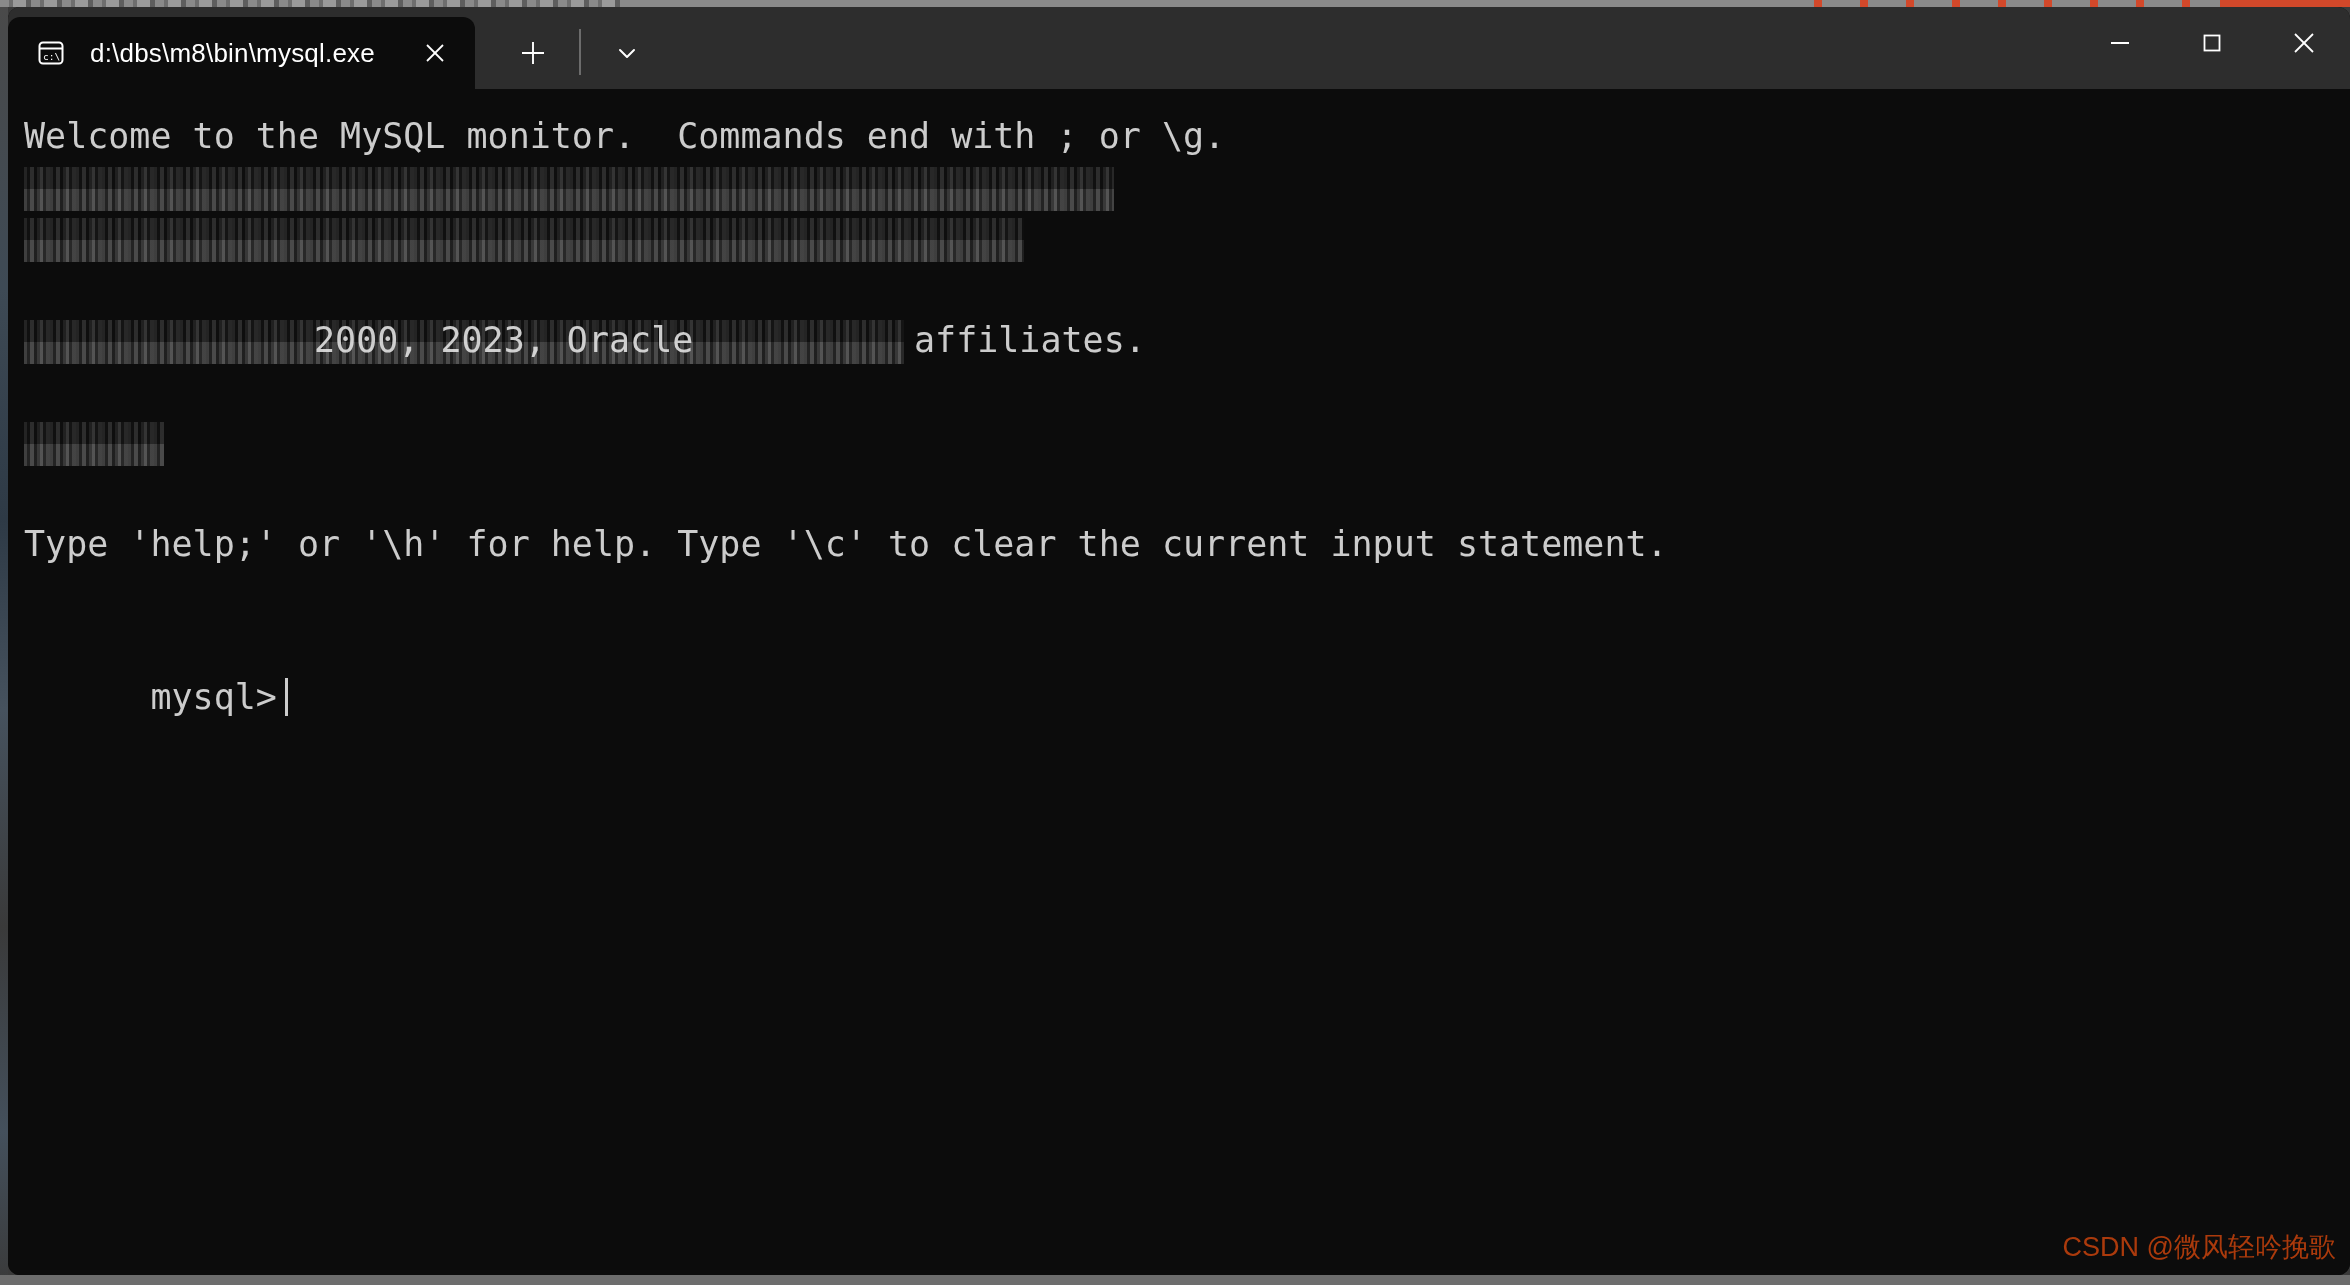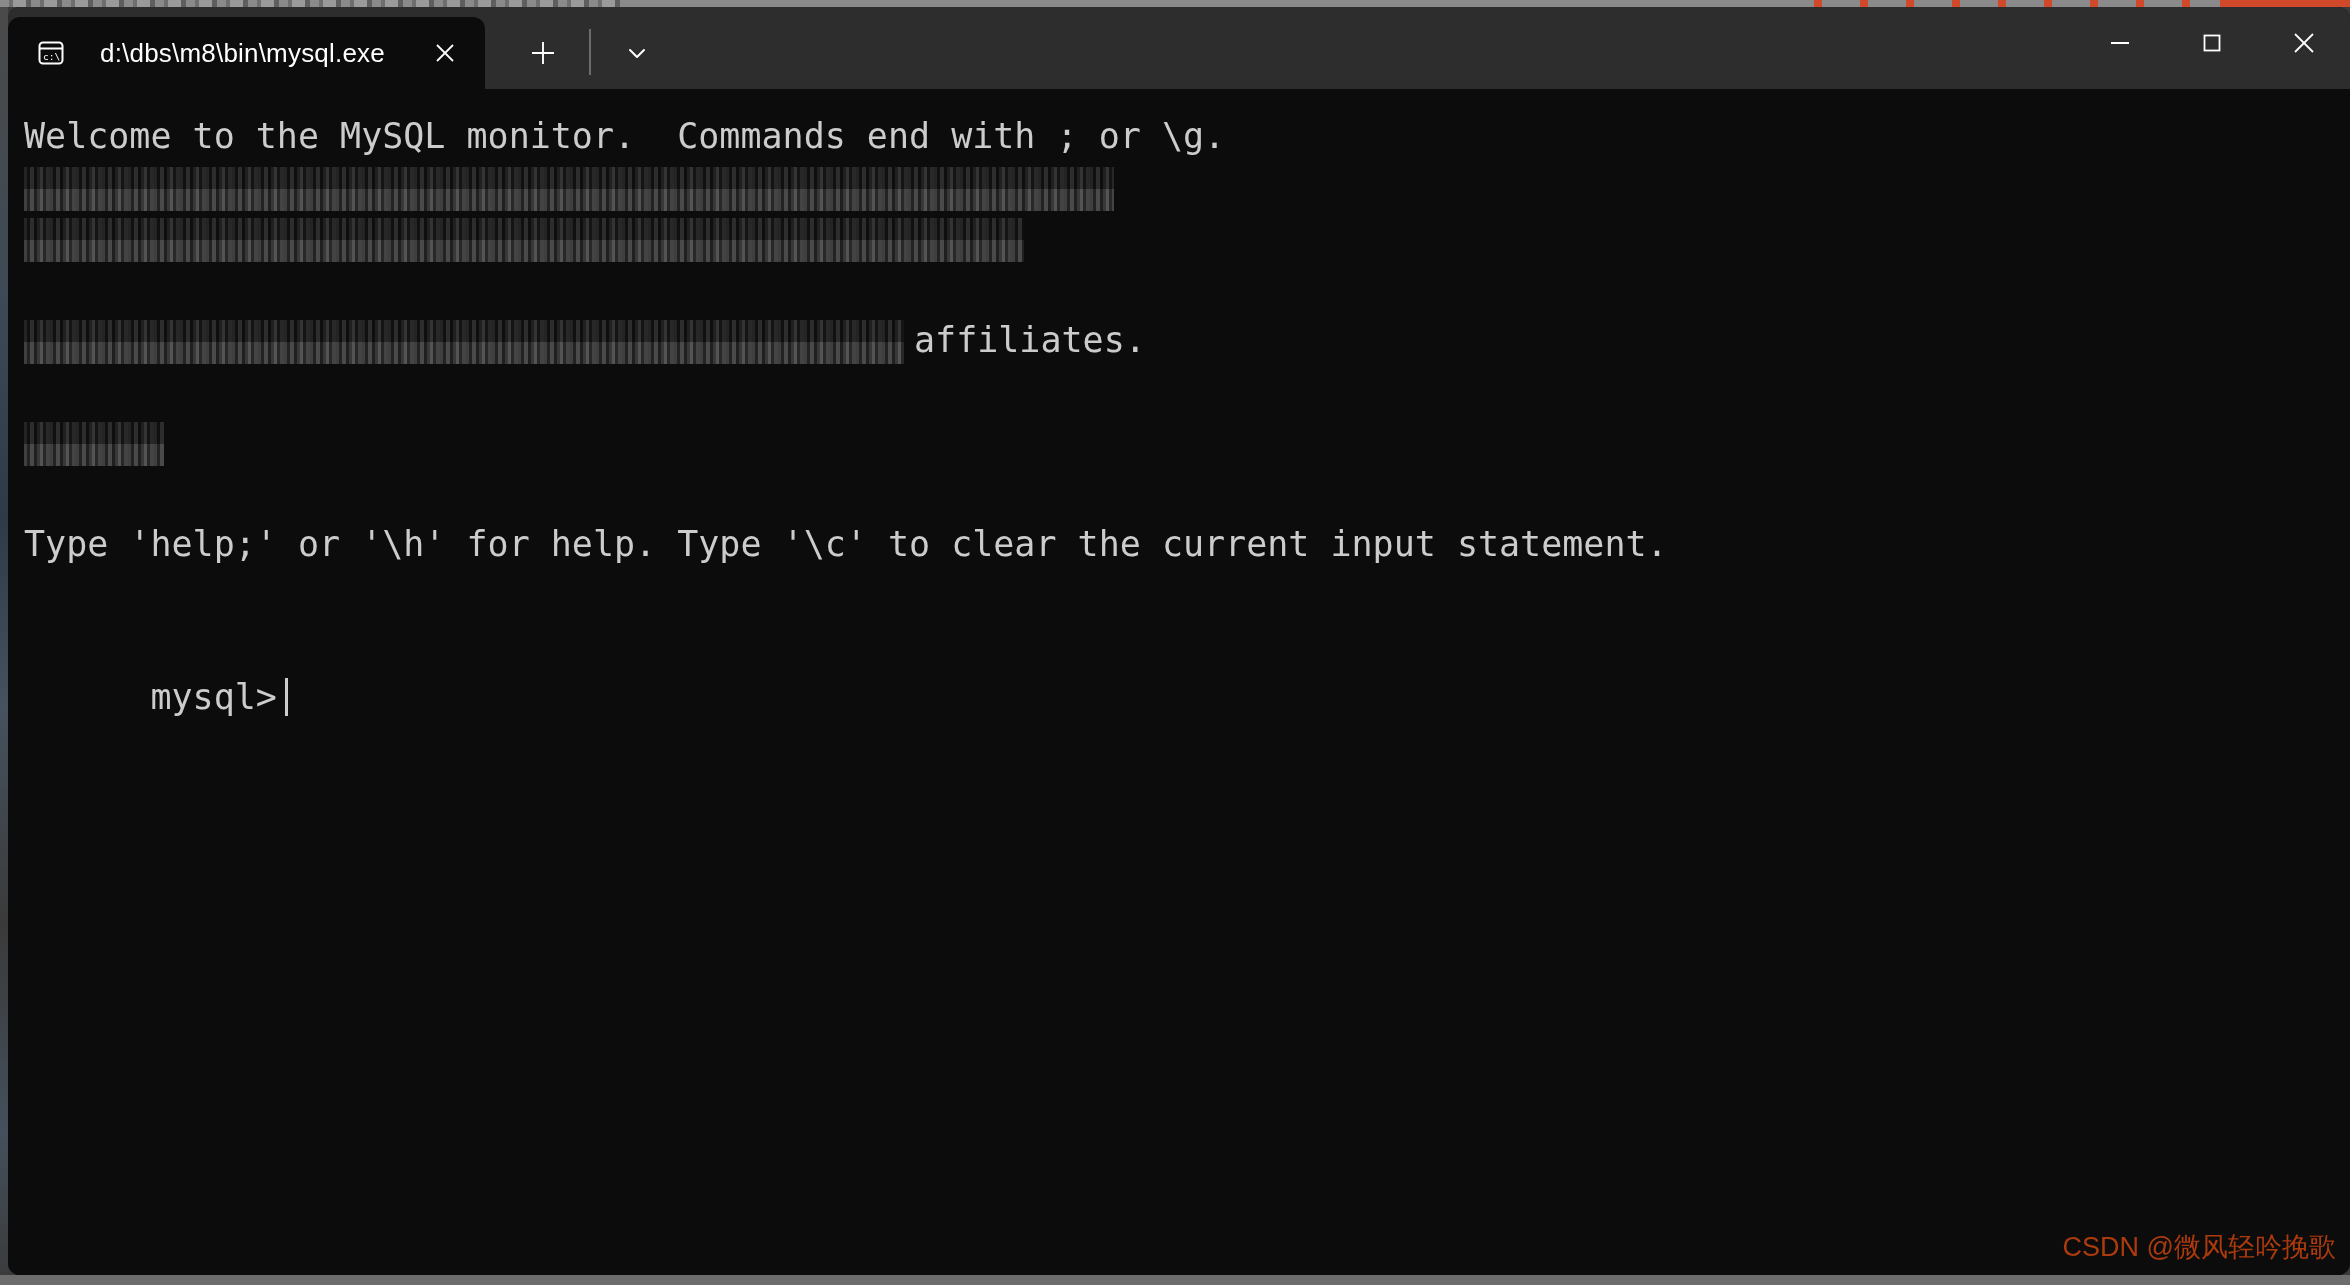--- a/index.html
+++ b/index.html
@@ -118,21 +118,21 @@
     flex: 0 0 auto;
     display: flex; align-items: center; justify-content: center;
     color: #ffffff;
   }
   .tab-title {
     color: #ffffff;
     font-family: "Liberation Sans", sans-serif;
     font-size: 26px;
     letter-spacing: 0.2px;
     white-space: nowrap;
-    margin-left: 32px;
+    margin-left: 22px;
     margin-right: 34px;
     overflow: hidden;
     text-overflow: ellipsis;
   }
   .tab-close {
     width: 52px; height: 52px;
     flex: 0 0 auto;
     display: flex; align-items: center; justify-content: center;
     color: #ffffff;
     margin-right: 14px;
@@ -329,21 +329,21 @@
       </div>
     </div>
   </div>
 
   <div id="terminal">
     <div id="lines">
         <div class="tline">Welcome to the MySQL monitor.  Commands end with ; or \g.</div>
         <div class="tline redacted"><span class="mosaic" style="left: 0px; width: 1090px;"></span></div>
         <div class="tline redacted"><span class="mosaic" style="left: 0px; width: 1000px;"></span></div>
         <div class="tline blank"> </div>
-        <div class="tline redacted"><span class="mosaic" style="left: 0px; width: 880px;"></span><span class="ghost" style="left: 845px; margin-left: 45px;">affiliates.</span></div>
+        <div class="tline redacted"><span class="mosaic" style="left: 0px; width: 880px;"></span><span class="ghost" style="left: 290px;">2000, 2023, Oracle</span><span class="ghost" style="left: 845px; margin-left: 45px;">affiliates.</span></div>
         <div class="tline blank"> </div>
         <div class="tline redacted"><span class="mosaic" style="left: 0px; width: 140px;"></span></div>
         <div class="tline blank"> </div>
         <div class="tline">Type 'help;' or '\h' for help. Type '\c' to clear the current input statement.</div>
         <div class="tline blank"> </div>
       </div>
 
     <div class="tline">
       <span>mysql&gt;</span><span></span><span class="cursor"></span>
     </div>

